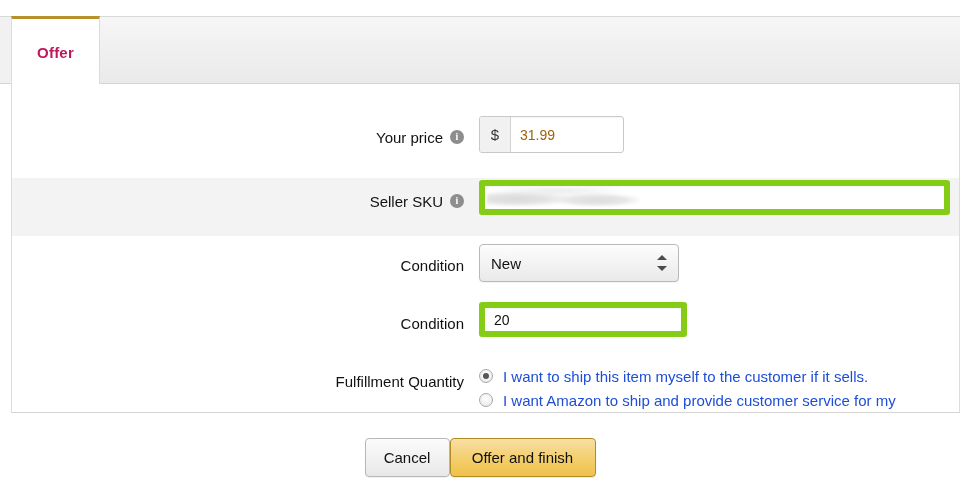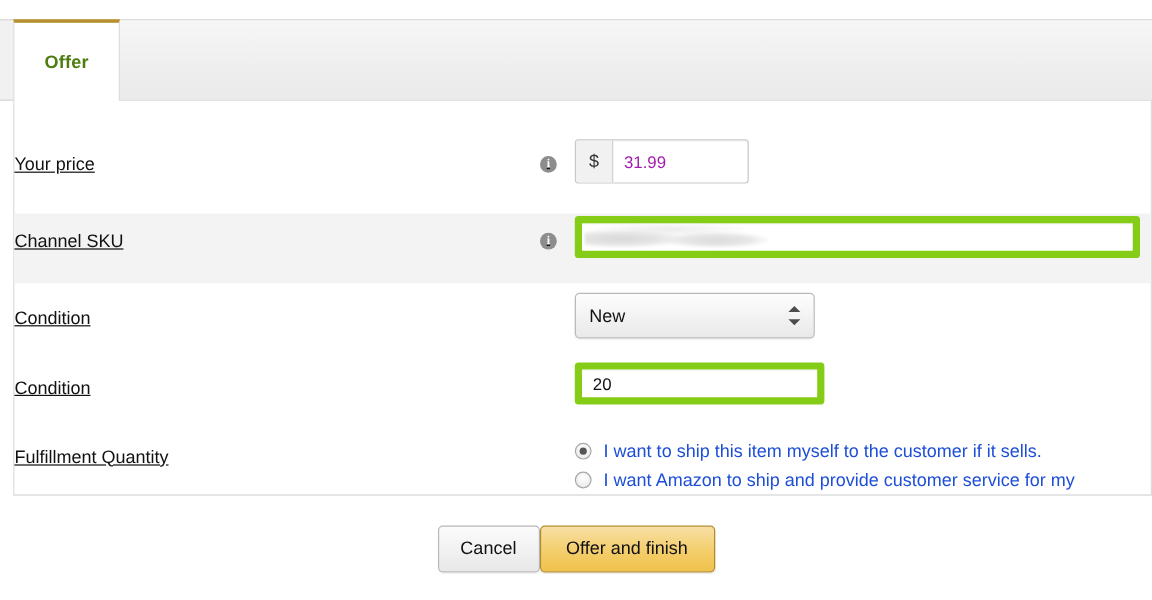--- a/index.html
+++ b/index.html
@@ -53,21 +53,21 @@
     border-top: 3px solid #b8912f;
     border-bottom: none;
     box-sizing: border-box;
     display: flex;
     align-items: center;
     justify-content: center;
   }
   .tab-active-label {
     font-size: 15px;
     font-weight: bold;
-    color: #4d7c0f;
+    color: #be185d;
     letter-spacing: .2px;
   }
 
   
   .panel {
     position: absolute;
     left: 11px;
     top: 84px;
     width: 949px;
     height: 329px;
@@ -95,25 +95,24 @@
   .row-quantity    { top: 216px; height: 58px; }
   .row-fulfillment { top: 274px; height: 55px; }
 
   .label-col {
     width: 452px;
     text-align: right;
     padding-top: 10px;
     padding-right: 0;
     box-sizing: border-box;
     display: flex;
-    justify-content: space-between;
+    justify-content: flex-end;
     align-items: center;
     height: 36px;
     white-space: nowrap;
-    text-decoration: underline;
   }
   .label-text {
     font-size: 15px;
     color: #111111;
   }
   .info-icon {
     display: inline-block;
     width: 14px;
     height: 14px;
     border-radius: 50%;
@@ -158,21 +157,21 @@
     font-size: 15px;
     color: #333333;
     flex: none;
   }
   .input-plain {
     border: none;
     outline: none;
     background: transparent;
     font-family: "Liberation Sans", sans-serif;
     font-size: 14px;
-    color: #a21caf;
+    color: #a16207;
     padding: 0 9px;
     width: 100%;
     box-sizing: border-box;
   }
 
   .text-input {
     border: 6px solid #84cc16;
     border-radius: 3px;
     background: #ffffff;
     height: 35px;
@@ -346,21 +345,21 @@
       <div class="field-col">
         <span class="input-group">
           <span class="input-addon">$</span>
           <input class="input-plain" type="text" value="31.99" style="">
         </span>
       </div>
     </div>
 
     <div class="row row-sku striped">
       <div class="label-col">
-        <span class="label-text">Channel SKU</span>
+        <span class="label-text">Seller SKU</span>
         <span class="info-icon">i</span>
       </div>
       <div class="field-col">
         <span class="sku-wrap">
           <input class="text-input sku-input" type="text" value="" style="">
           <span class="redaction"></span>
         </span>
       </div>
     </div>
 

